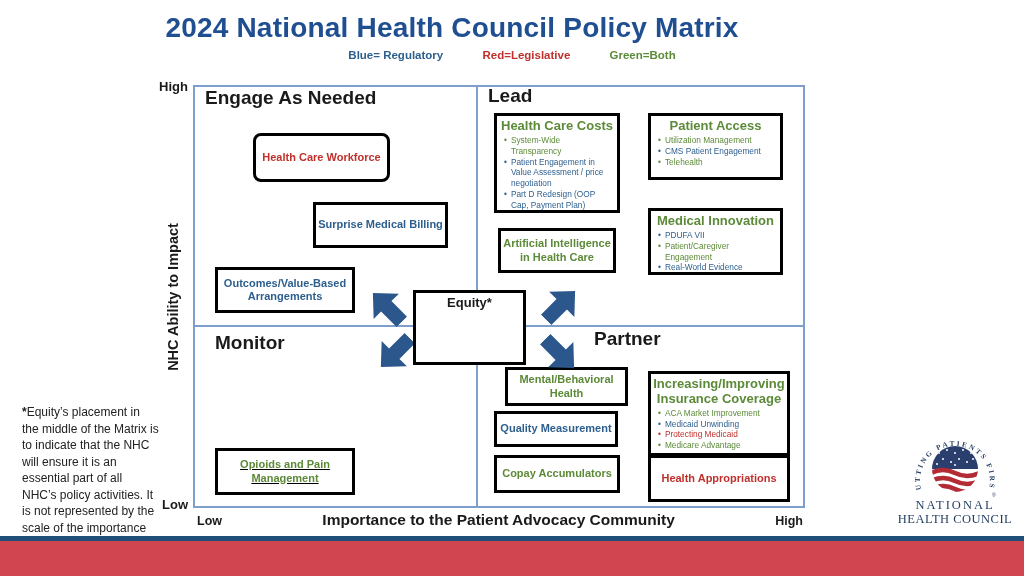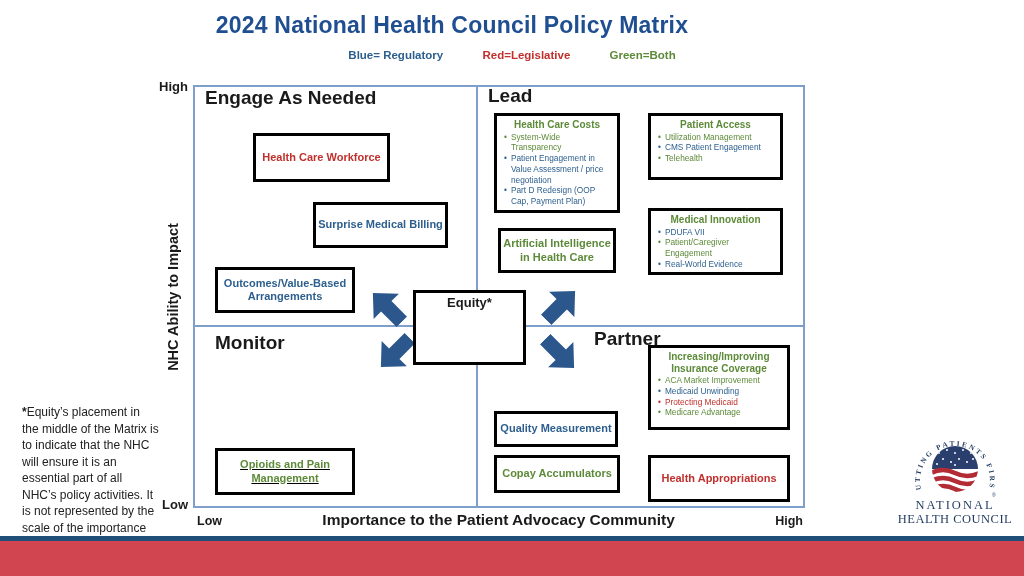--- a/index.html
+++ b/index.html
@@ -6,21 +6,21 @@
     --blue:#2D5F8E; --red:#C0302C; --green:#5C8A38; --green-border:#6A9A41;
     --navy-arrow:#2B578C; --title-blue:#1F4E91; --footer-red:#D04550;
     --footer-navy:#1F4E79; --matrix-line:#7E9FCC; --ink:#1A1A1A;
   }
   *{margin:0;padding:0;box-sizing:border-box;}
   html,body{background:#fff;}
   body{font-family:"Liberation Sans",sans-serif;}
   .stage{position:relative;width:1024px;height:576px;background:#fff;overflow:hidden;}
 
   .slide-title{position:absolute;left:0;top:12px;width:904px;text-align:center;
-    font-size:23px;font-weight:bold;color:var(--title-blue);letter-spacing:.2px;}
+    font-size:28px;font-weight:bold;color:var(--title-blue);letter-spacing:.2px;}
   .legend{position:absolute;left:0;top:49px;width:1024px;text-align:center;font-size:11.5px;font-weight:bold;}
   .legend span{margin:0 18px;}
 
   [data-color="blue"]{color:var(--blue);}
   [data-color="red"]{color:var(--red);}
   [data-color="green"]{color:var(--green);}
   [data-color="black"]{color:var(--ink);}
   [data-border="blue"]{border-color:var(--blue);}
   [data-border="red"]{border-color:var(--red);}
   [data-border="green"]{border-color:var(--green-border);}
@@ -34,39 +34,39 @@
   .q-engage{left:205px;top:87px;}
   .q-lead{left:488px;top:85px;}
   .q-monitor{left:215px;top:332px;}
   .q-partner{left:594px;top:328px;}
 
   .pbox{position:absolute;background:#fff;border:3px solid;display:flex;
     align-items:center;justify-content:center;text-align:center;
     font-weight:bold;font-size:11px;line-height:1.2;padding:2px;}
   .lbox{position:absolute;background:#fff;border:3px solid;text-align:center;
     padding:3px 2px 2px 2px;}
-  .lbox .btitle{font-weight:bold;font-size:10px;line-height:1.15;margin-bottom:1px;}
+  .lbox .btitle{font-weight:bold;font-size:13px;line-height:1.15;margin-bottom:1px;}
   .bullets{text-align:left;padding:0 3px 0 5px;}
   .bullet{display:flex;gap:4px;font-size:8.3px;line-height:1.3;}
   .bullet::before{content:"\2022";flex:0 0 auto;}
 
-  .b-hcw{left:253px;top:133px;width:137px;height:49px;}
+  .b-hcw{left:253px;top:133px;width:137px;height:49px;border-radius:8px;}
   .b-smb{left:313px;top:202px;width:135px;height:46px;}
   .b-ova{left:215px;top:267px;width:140px;height:46px;}
   .b-hcc{left:494px;top:113px;width:126px;height:100px;}
   .b-pa{left:648px;top:113px;width:135px;height:67px;}
   .b-mi{left:648px;top:208px;width:135px;height:67px;}
   .b-ai{left:498px;top:228px;width:118px;height:45px;}
   .b-eq{left:413px;top:290px;width:113px;height:75px;z-index:3;}
   .b-pp{left:292px;top:368px;width:148px;height:69px;}
   .b-op{left:215px;top:448px;width:140px;height:47px;text-decoration:underline;}
   .b-mb{left:505px;top:367px;width:123px;height:39px;}
   .b-qm{left:494px;top:411px;width:124px;height:36px;}
   .b-ca{left:494px;top:455px;width:126px;height:38px;}
-  .b-ic{left:648px;top:345px;width:142px;height:85px;}
+  .b-ic{left:648px;top:371px;width:142px;height:85px;}
   .b-ha{left:648px;top:455px;width:142px;height:47px;}
 
   .arrow{position:absolute;width:42px;height:42px;z-index:2;}
   .arrow svg{width:100%;height:100%;display:block;}
   .a-ul{left:366px;top:286px;transform:rotate(-135deg);}
   .a-ur{left:540px;top:284px;transform:rotate(-45deg);}
   .a-dl{left:374px;top:332px;transform:rotate(135deg);}
   .a-dr{left:539px;top:333px;transform:rotate(45deg);}
 
   .y-high{position:absolute;left:130px;top:79px;width:58px;text-align:right;font-weight:bold;font-size:13px;color:var(--ink);}
@@ -202,20 +202,23 @@
 
   <div class="lbox b-eq" data-border="green">
     <div class="btitle" style="font-size:13px" data-color="black">Equity*</div>
   </div>
 
 
   <div class="pbox b-op" data-border="green">
     <span data-color="green">Opioids and Pain Management</span>
   </div>
 
+  <div class="pbox b-mb" data-border="green">
+    <span data-color="green">Mental/Behavioral Health</span>
+  </div>
 
   <div class="pbox b-qm" data-border="blue">
     <span data-color="blue">Quality Measurement</span>
   </div>
 
   <div class="pbox b-ca" data-border="green">
     <span data-color="green">Copay Accumulators</span>
   </div>
 
   <div class="lbox b-ic" data-border="green">

